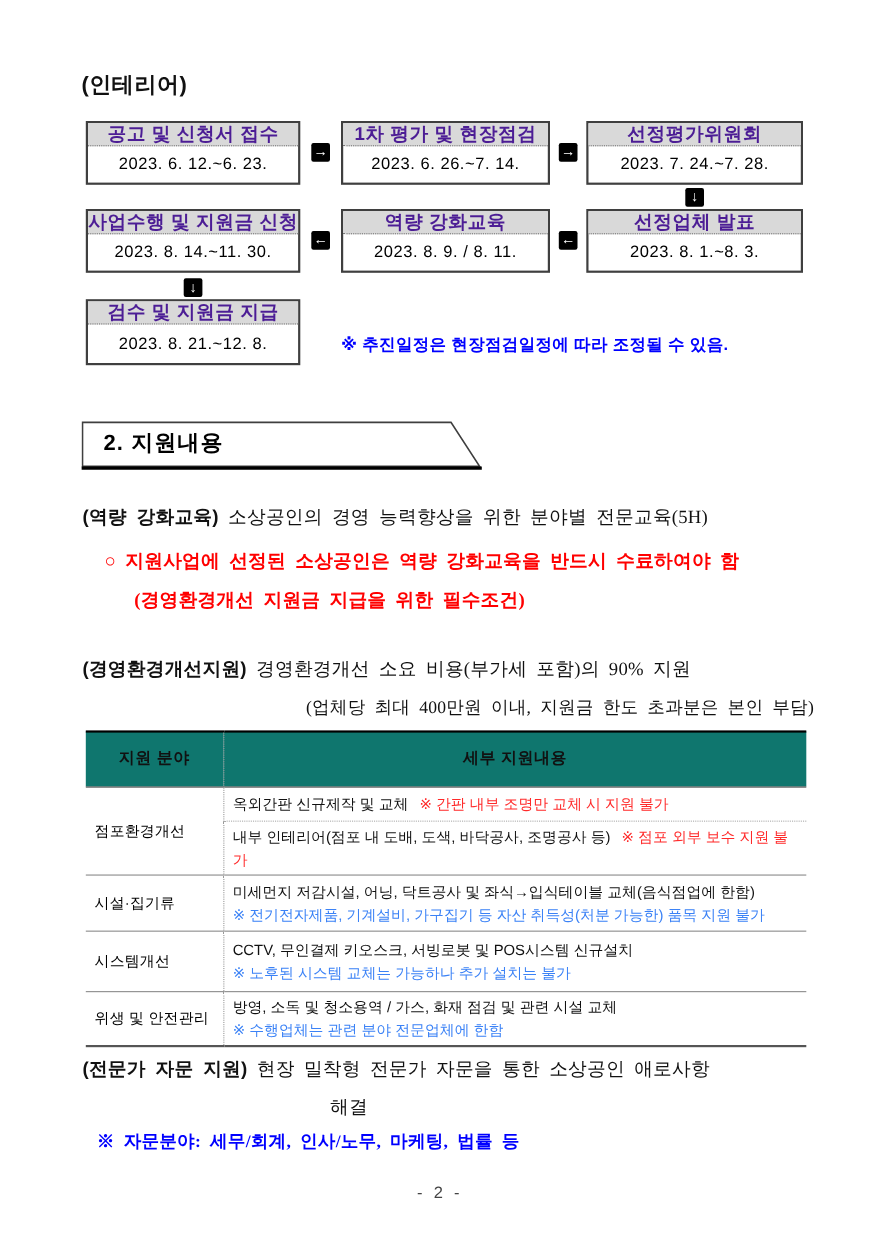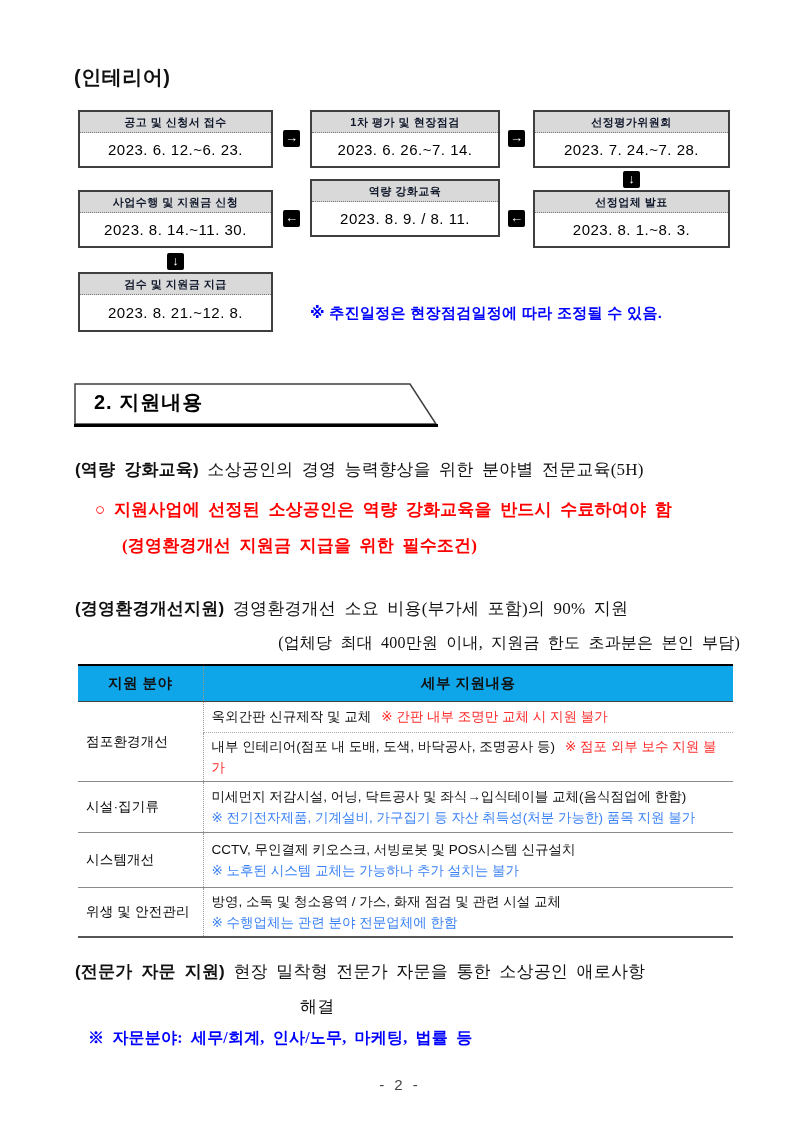--- a/index.html
+++ b/index.html
@@ -8,22 +8,22 @@
     position:relative; width:800px; height:1131px; margin:0 auto;
     background:#ffffff; overflow:hidden;
     font-family:"Liberation Sans","DejaVu Sans",sans-serif; color:#111;
   }
   .abs { position:absolute; }
 
   
   .sched-heading { left:74px; top:64px; font-size:20px; font-weight:bold; letter-spacing:0.5px; }
   .flow-box { border:2px solid #3f3f3f; background:#fff; }
   .flow-title {
-    height:21px; line-height:20px; text-align:center; font-size:11px; font-weight:bold;
-    background:#d9d9d9; border-bottom:1px dotted #777; letter-spacing:0.5px; color:#0f172a;
+    height:21px; line-height:20px; text-align:center; font-size:17px; font-weight:bold;
+    background:#d9d9d9; border-bottom:1px dotted #777; letter-spacing:0.5px; color:#4c1d95;
   }
   .flow-date { height:33px; line-height:33px; text-align:center; font-size:15px; color:#000; letter-spacing:0.5px; }
   .flow-arrow {
     width:17px; height:17px; background:#000; color:#fff; text-align:center;
     line-height:16px; font-size:13px; font-weight:bold; border-radius:2px;
   }
   .flow-note { left:310px; top:304px; font-size:15px; font-weight:bold; letter-spacing:0.3px; }
 
   
   .banner-wrap { left:74px; top:382px; width:372px; height:48px; }
@@ -33,21 +33,21 @@
   .serif { font-family:"Liberation Serif","DejaVu Serif",serif; }
   .para { font-size:17px; letter-spacing:0.2px; word-spacing:4px; white-space:nowrap; }
   .para .label { font-family:"Liberation Sans","DejaVu Sans",sans-serif; font-weight:bold; font-size:17px; }
   .red  { color:#ff0000; }
   .blue { color:#0000ff; }
 
   
   .support-table { border-collapse:collapse; table-layout:fixed; width:655px; }
   .support-table th, .support-table td { padding:3px 8px; font-size:13.5px; line-height:21px; vertical-align:middle; }
   .support-table th {
-    background:#0ea5e9; font-weight:bold; font-size:14.5px; text-align:center; height:36px;
+    background:#0f766e; font-weight:bold; font-size:14.5px; text-align:center; height:50px;
     border-top:2px solid #000; border-bottom:1px solid #444; letter-spacing:0.5px;
   }
   .col-divider { border-left:1px dotted #999; }
   .cat-cell { color:#000; letter-spacing:0.2px; }
   .row-sep { border-top:1px solid #8a8a8a; }
   .sub-sep  { border-bottom:1px dotted #aaa; }
   .bottom-edge { border-bottom:2px solid #555; }
   .cell-note { color:#3b82f6; }
   .inline-note { color:#ff2a2a; margin-left:10px; }
 
@@ -70,21 +70,21 @@
     <div class="flow-date">2023. 6. 26.~7. 14.</div>
   </div>
   <div class="abs flow-box" style="left:533px;top:110px;width:197px;height:58px;">
     <div class="flow-title">선정평가위원회</div>
     <div class="flow-date">2023. 7. 24.~7. 28.</div>
   </div>
   <div class="abs flow-box" style="left:78px;top:190px;width:195px;height:58px;">
     <div class="flow-title">사업수행 및 지원금 신청</div>
     <div class="flow-date">2023. 8. 14.~11. 30.</div>
   </div>
-  <div class="abs flow-box" style="left:310px;top:179px;width:190px;height:58px;">
+  <div class="abs flow-box" style="left:310px;top:190px;width:190px;height:58px;">
     <div class="flow-title">역량 강화교육</div>
     <div class="flow-date">2023. 8. 9. / 8. 11.</div>
   </div>
   <div class="abs flow-box" style="left:533px;top:190px;width:197px;height:58px;">
     <div class="flow-title">선정업체 발표</div>
     <div class="flow-date">2023. 8. 1.~8. 3.</div>
   </div>
   <div class="abs flow-box" style="left:78px;top:272px;width:195px;height:60px;">
     <div class="flow-title">검수 및 지원금 지급</div>
     <div class="flow-date" style="height:33px;line-height:35px;">2023. 8. 21.~12. 8.</div>

